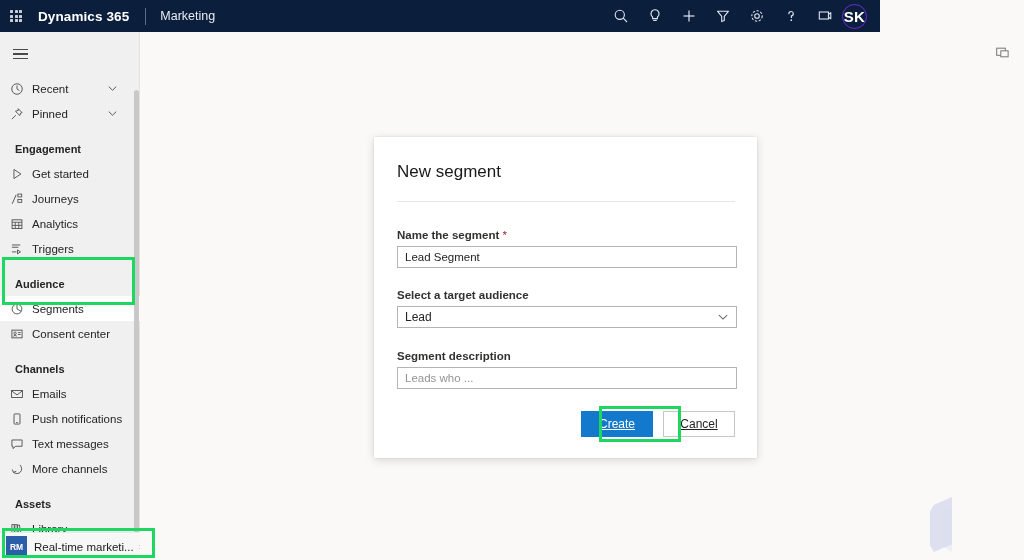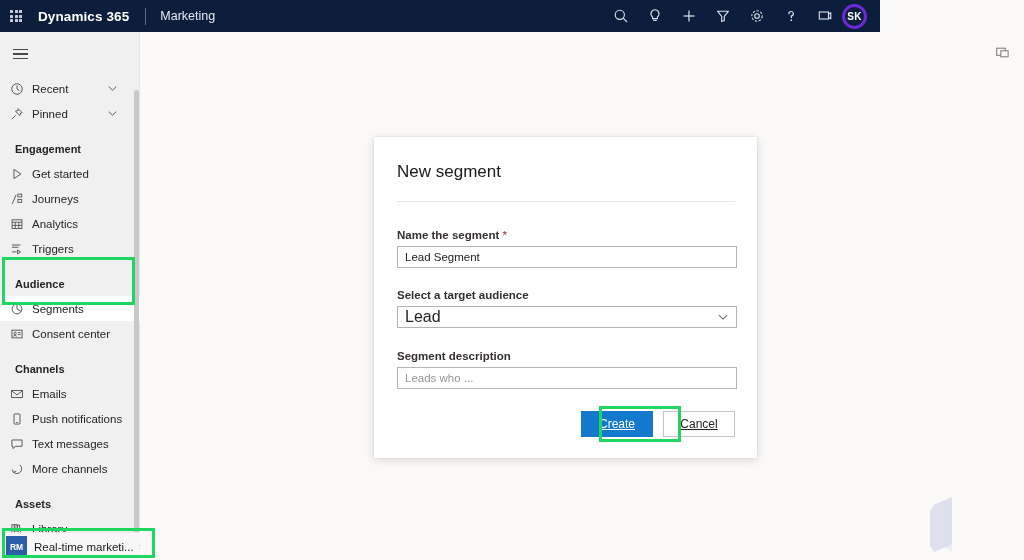--- a/index.html
+++ b/index.html
@@ -44,22 +44,22 @@
     height: 32px; padding-right: 8px;
   }
   .hicon {
     width: 34px; height: 32px;
     display: flex; align-items: center; justify-content: center;
     cursor: pointer;
   }
   .hicon svg { display: block; }
   .avatar {
     width: 25px; height: 25px; border-radius: 50%;
-    border: 3px solid #6d28d9;
-    color: #ffffff; font-size: 10px; font-weight: bold;
+    border: 1px solid #6d28d9;
+    color: #ffffff; font-size: 15px; font-weight: bold;
     display: flex; align-items: center; justify-content: center;
     margin-left: 0; margin-right: 5px; cursor: pointer;
     letter-spacing: 0.3px;
   }
 
   
   .sidebar {
     position: absolute; top: 32px; left: 0;
     width: 140px; height: 528px;
     background: #f0f0f0;
@@ -195,21 +195,21 @@
     font-family: "Liberation Sans", sans-serif;
     font-size: 11.5px; color: #242424;
     padding: 0 7px; outline: none;
   }
   .field-input::placeholder { color: #949494; }
   .field-select {
     width: 340px; height: 22px;
     border: 1px solid #b4b4b4; background: #fff;
     display: flex; align-items: center;
     padding: 0 7px; cursor: pointer;
-    font-size: 16px; color: #242424;
+    font-size: 12px; color: #242424;
   }
   .field-select .sel-chev { margin-left: auto; display: flex; color: #6b6b6b; }
 
   .f1 { top: 92px; }
   .f2 { top: 152px; }
   .f3 { top: 213px; }
 
   .dialog-actions {
     position: absolute; right: 22px; top: 274px;
     display: flex; gap: 10px;

